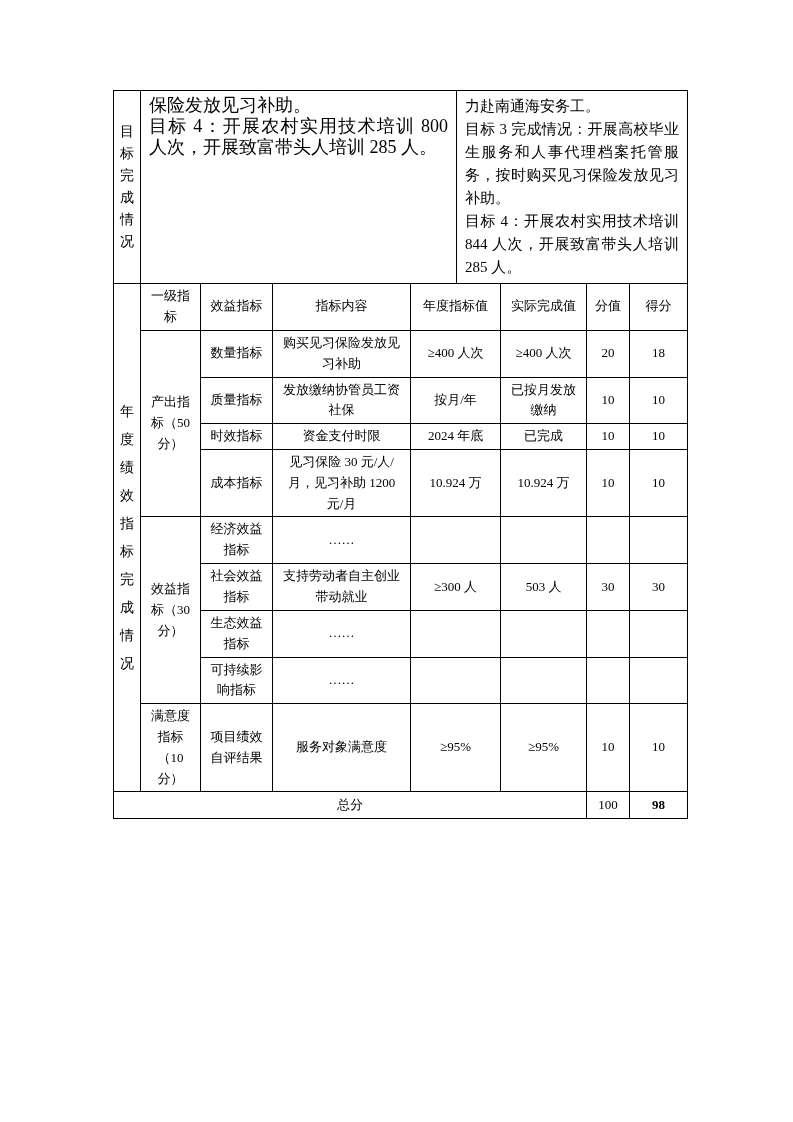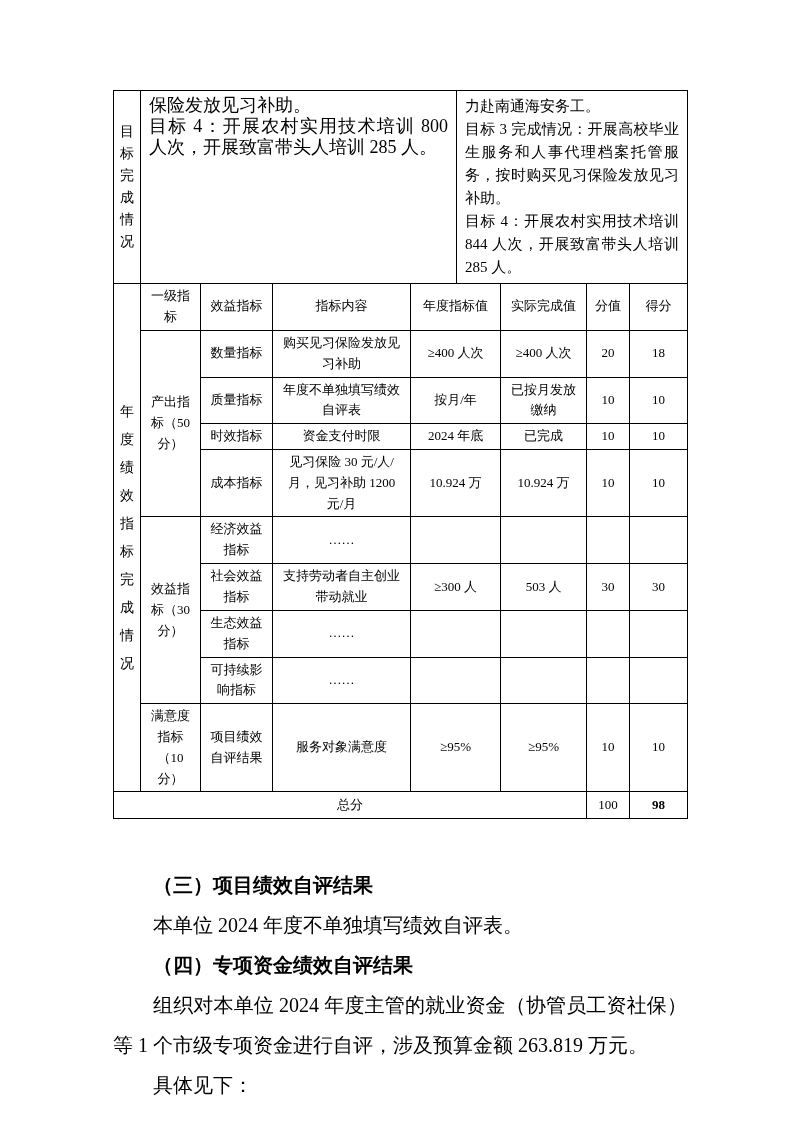--- a/index.html
+++ b/index.html
@@ -87,21 +87,21 @@
       <td rowspan="4">产出指标（50分）</td>
       <td style="height:47px">数量指标</td>
       <td class="left">购买见习保险发放见习补助</td>
       <td>≥400 人次</td>
       <td>≥400 人次</td>
       <td>20</td>
       <td>18</td>
     </tr>
     <tr>
       <td style="height:46px">质量指标</td>
-      <td class="left">年度不单独填写绩效自评表</td>
+      <td class="left">发放缴纳协管员工资社保</td>
       <td>按月/年</td>
       <td>已按月发放缴纳</td>
       <td>10</td>
       <td>10</td>
     </tr>
     <tr>
       <td style="height:25px">时效指标</td>
       <td class="left">资金支付时限</td>
       <td>2024 年底</td>
       <td>已完成</td>
@@ -159,21 +159,14 @@
       <td>10</td>
     </tr>
     <tr>
       <td colspan="6" style="height:27px">总分</td>
       <td>100</td>
       <td class="bold">98</td>
     </tr>
   </tbody>
     </table>
 
-  <div class="text-block">
-    <p class="heading">（三）项目绩效自评结果</p>
-    <p>本单位 2024 年度不单独填写绩效自评表。</p>
-    <p class="heading">（四）专项资金绩效自评结果</p>
-    <p class="justify">组织对本单位 2024 年度主管的就业资金（协管员工资社保）等 1 个市级专项资金进行自评，涉及预算金额 263.819 万元。</p>
-    <p>具体见下：</p>
-  </div>
 
 </div>
 
 </body></html>

